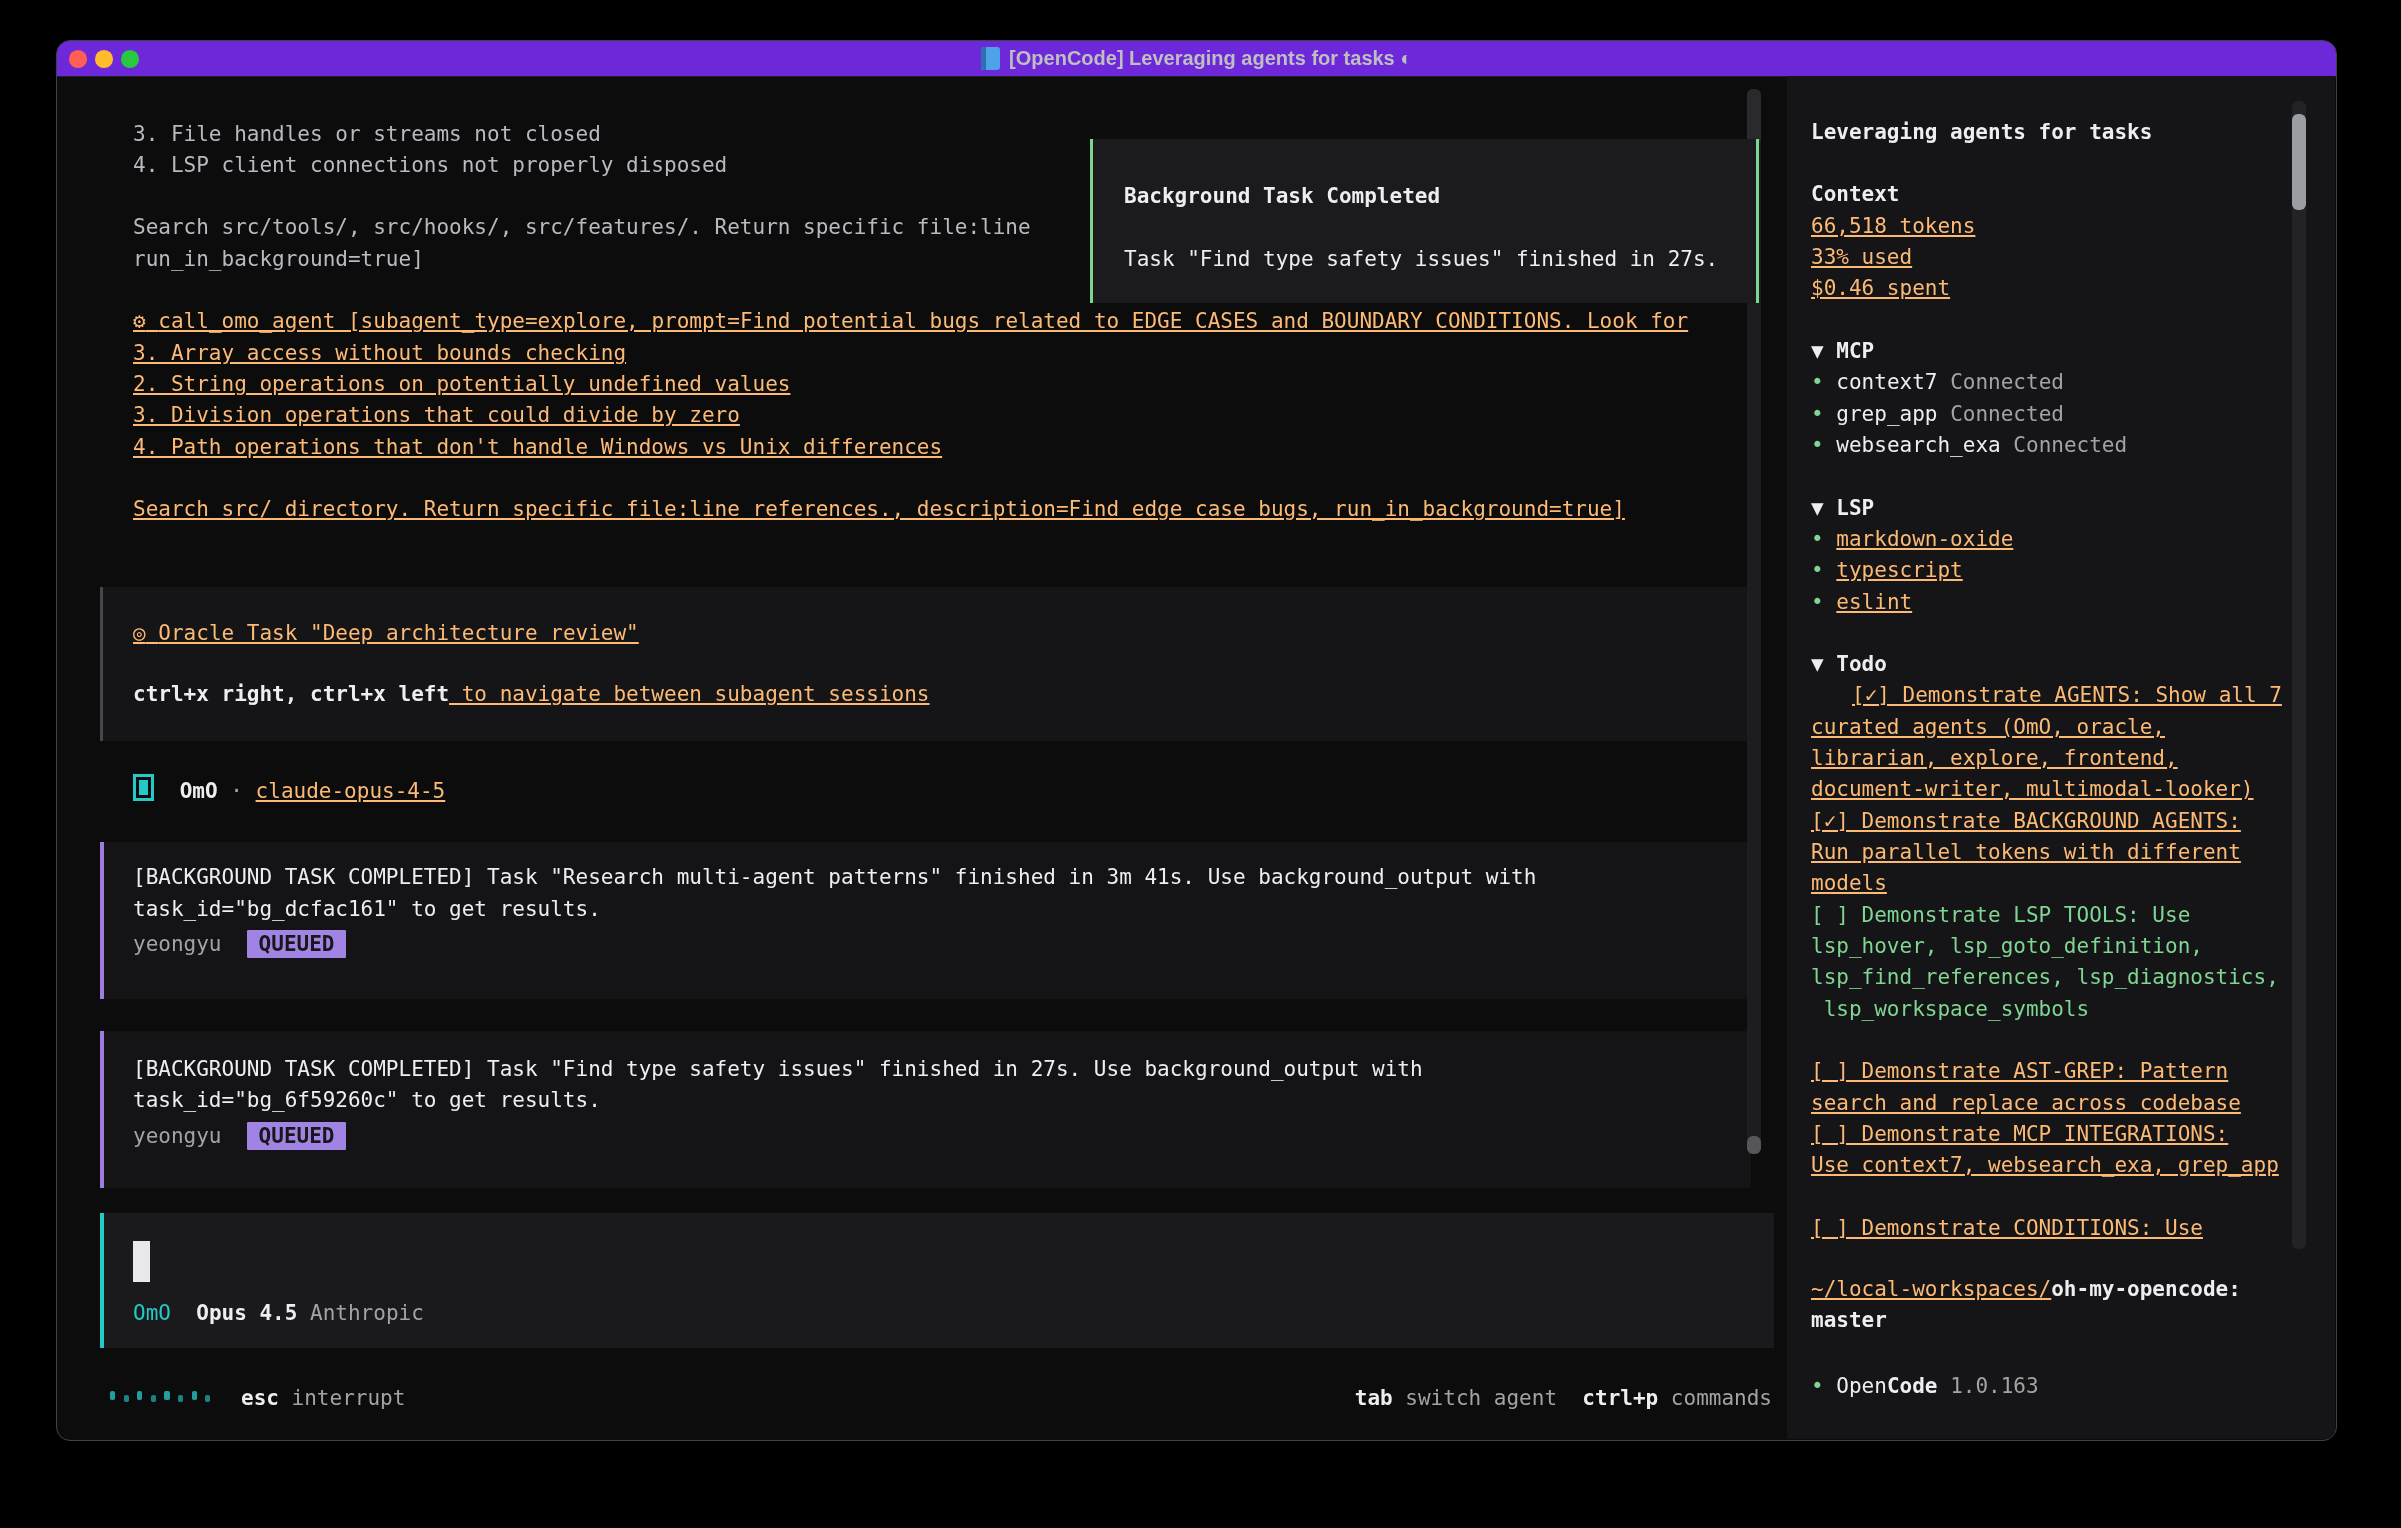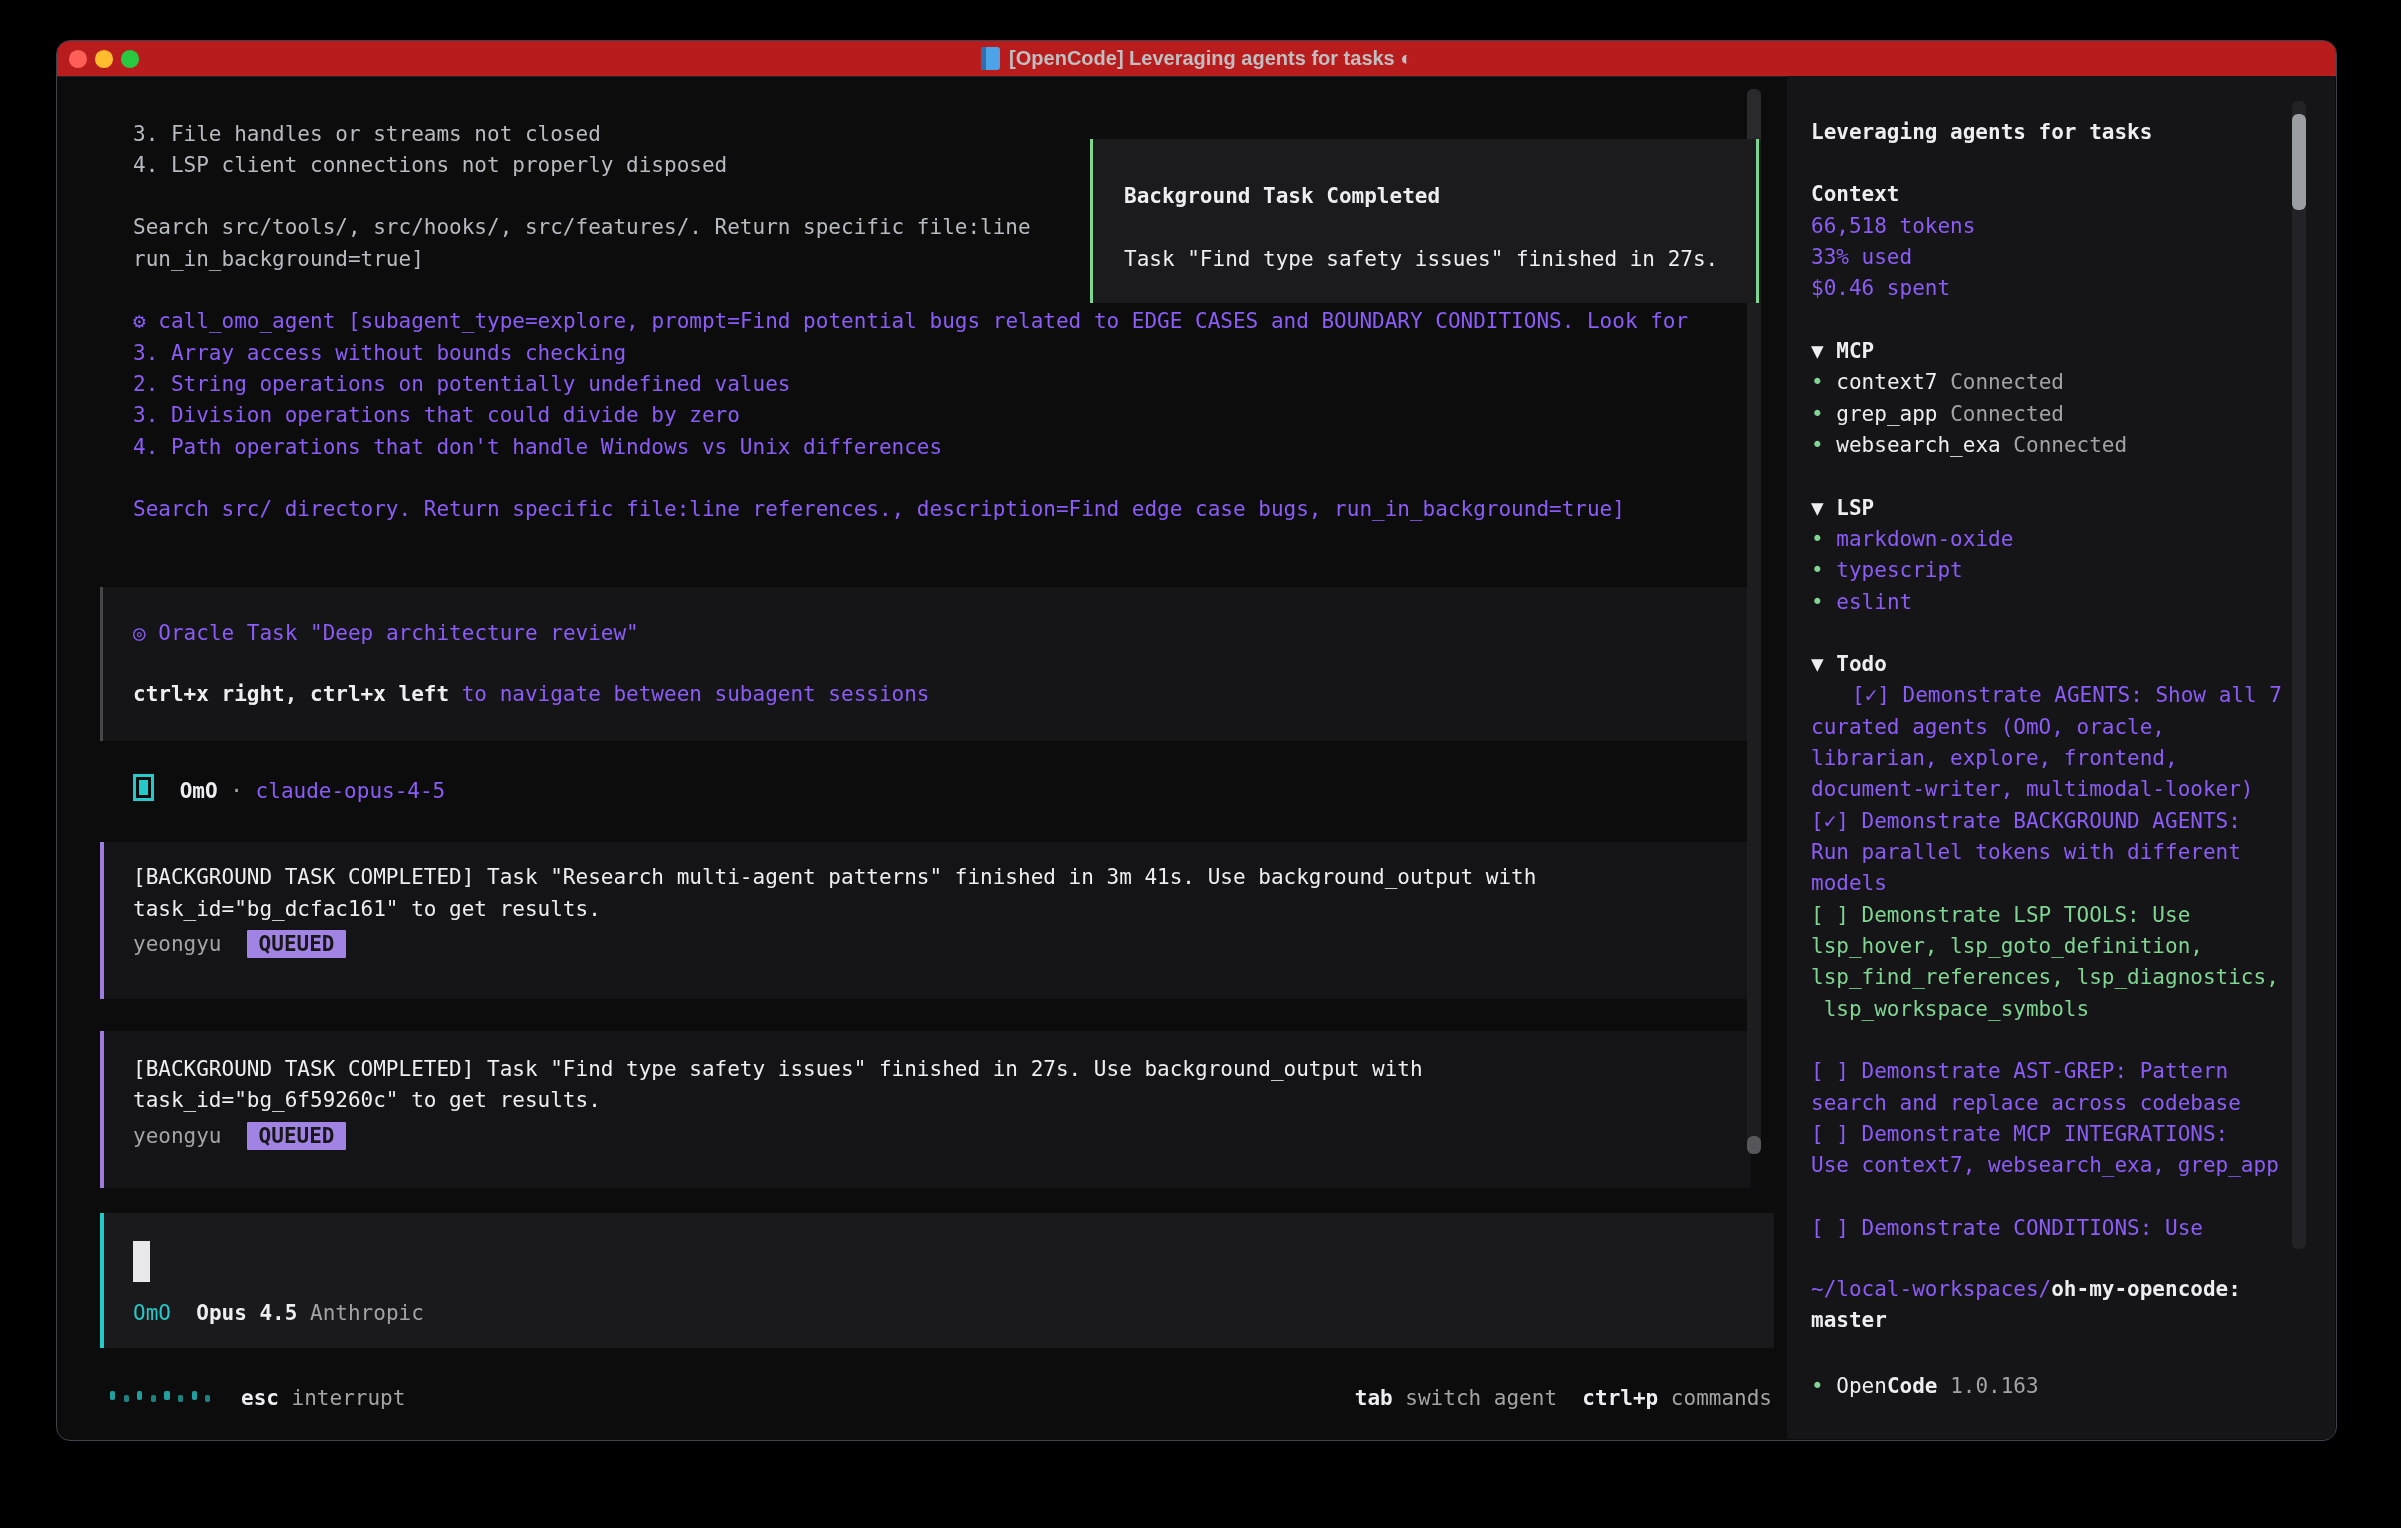--- a/index.html
+++ b/index.html
@@ -1,29 +1,29 @@
 <!DOCTYPE html>
 <html style="font-size:9.5px"><head>
 <meta charset="utf-8">
 <style>
   html,body{margin:0;padding:0;background:#000;width:2401px;height:1528px;overflow:hidden;}
   .mono{font-family:"DejaVu Sans Mono","DejaVu Sans",monospace;}
   #window{position:absolute;left:56px;top:40px;width:2279px;height:1399px;background:#0c0c0d;
     border:1.2px solid #3d424d;border-radius:14px;overflow:hidden;box-shadow:0 17.7px 53px rgba(0,0,0,.85);}
-  #titlebar{position:absolute;left:0;top:0;right:0;height:35px;background:#b91c1c;border-bottom:0.6px solid #232325;
+  #titlebar{position:absolute;left:0;top:0;right:0;height:35px;background:#6d28d9;border-bottom:0.6px solid #232325;
     display:flex;align-items:center;justify-content:center;}
   .tl{position:absolute;top:8.9px;width:17.7px;height:17.7px;border-radius:50%;}
   .tl.red{left:12.4px;background:#ff5f57;} .tl.yellow{left:38px;background:#febc2e;} .tl.green{left:64px;background:#28c840;}
   .titlewrap{display:flex;align-items:center;gap:9.5px;}
   .doc-icon{width:19px;height:22.5px;background:#4da3e8;border-radius:3px;position:relative;}
   .doc-icon:before{content:"";position:absolute;left:0;top:0;bottom:0;width:5.3px;background:#2d6fb0;border-radius:3px 0 0 3px;}
   #titletext{font-family:"Liberation Sans","DejaVu Sans",sans-serif;font-weight:bold;font-size:20px;color:#bfbfc1;}
   #content{position:absolute;left:0;top:35px;right:0;bottom:0;}
   .line{position:absolute;height:31px;line-height:31px;font-size:21px;white-space:pre;}
-  .t-bright{color:#b7bac0;} .t-dim{color:#8b5cf6;} .t-white{color:#eceef0;} .t-gray{color:#a3a3a3;}
+  .t-bright{color:#b7bac0;} .t-dim{color:#fdba74;text-decoration:underline;} .t-white{color:#eceef0;} .t-gray{color:#a3a3a3;}
   .t-green{color:#7fd592;} .t-cyan{color:#25c9c9;} .b{font-weight:bold;}
   .panel{position:absolute;background:#141416;}
   #notif-box{left:1033px;top:63px;width:663px;height:164px;background:#1b1b1d;
     border-left:3.5px solid #7ed491;border-right:3.5px solid #7ed491;z-index:3;}
   #oracle-box{left:43px;top:511px;width:1647px;height:154px;background:#151517;border-left:3px solid #47474b;}
   .task-box{left:43px;width:1647px;height:157px;border-left:4.1px solid #9e7ce0;}
   #input-box{left:43px;top:1137px;width:1670px;height:135px;background:#1a1a1c;border-left:4.1px solid #22caca;}
   #cursor{position:absolute;left:76px;top:1165px;width:16.5px;height:41px;background:#e8e8ea;}
   .badge{background:#a183e3;color:#18181a;font-weight:bold;padding:1.8px 11.8px;border-radius:1.2px;}
   .sb-track{position:absolute;border-radius:5.9px;}

